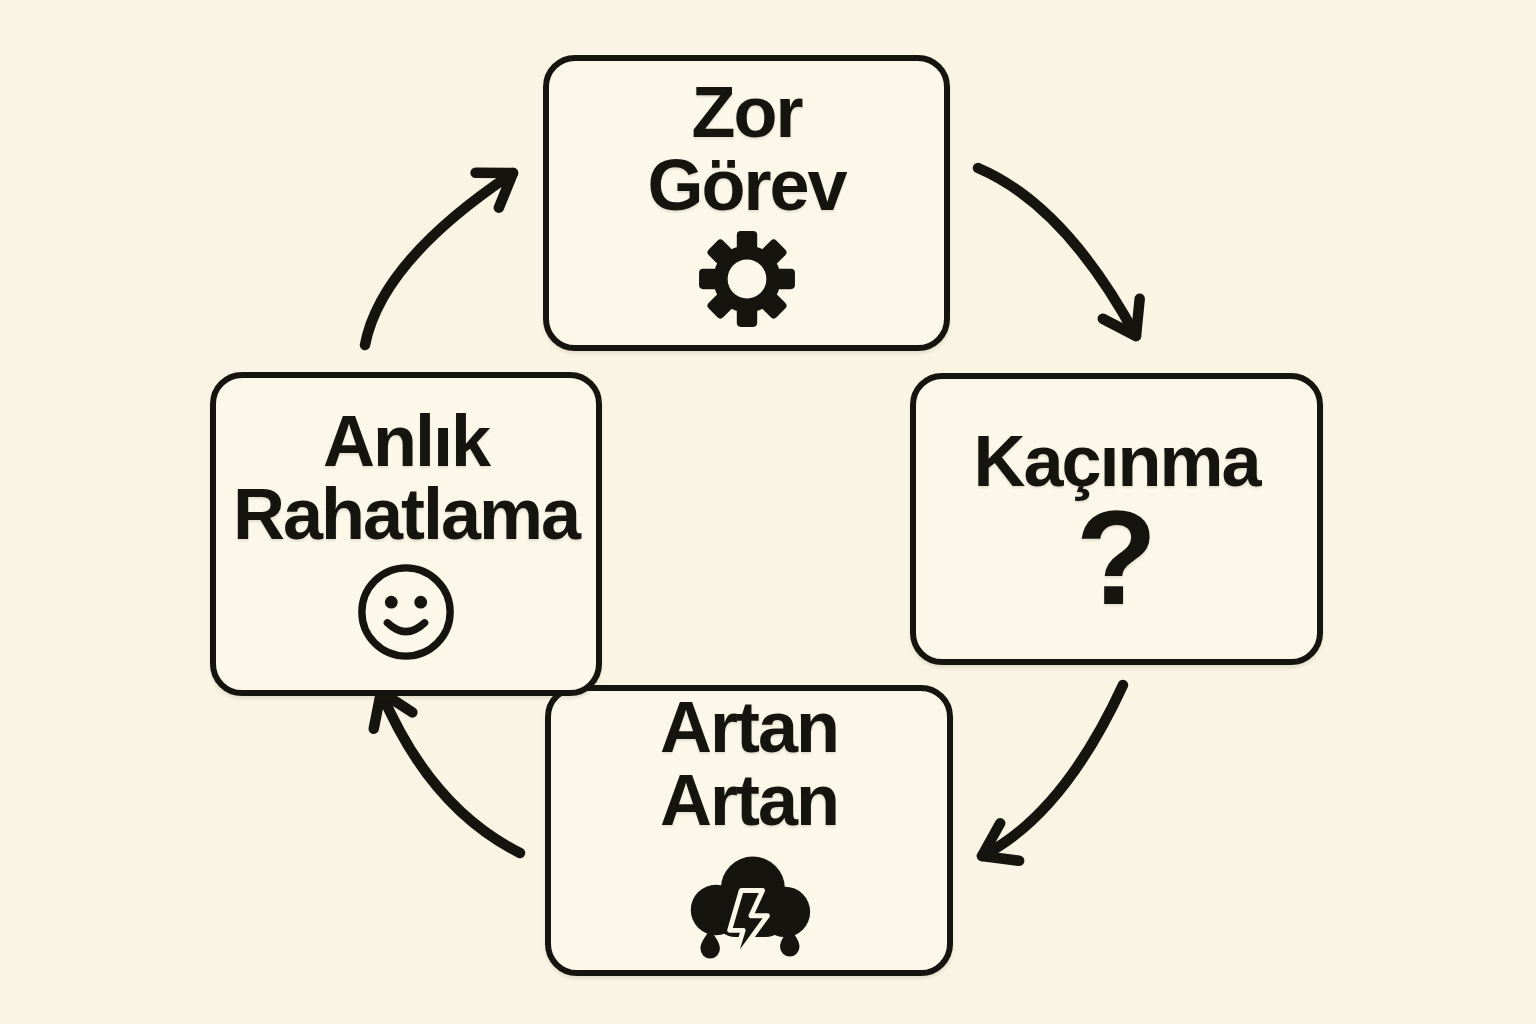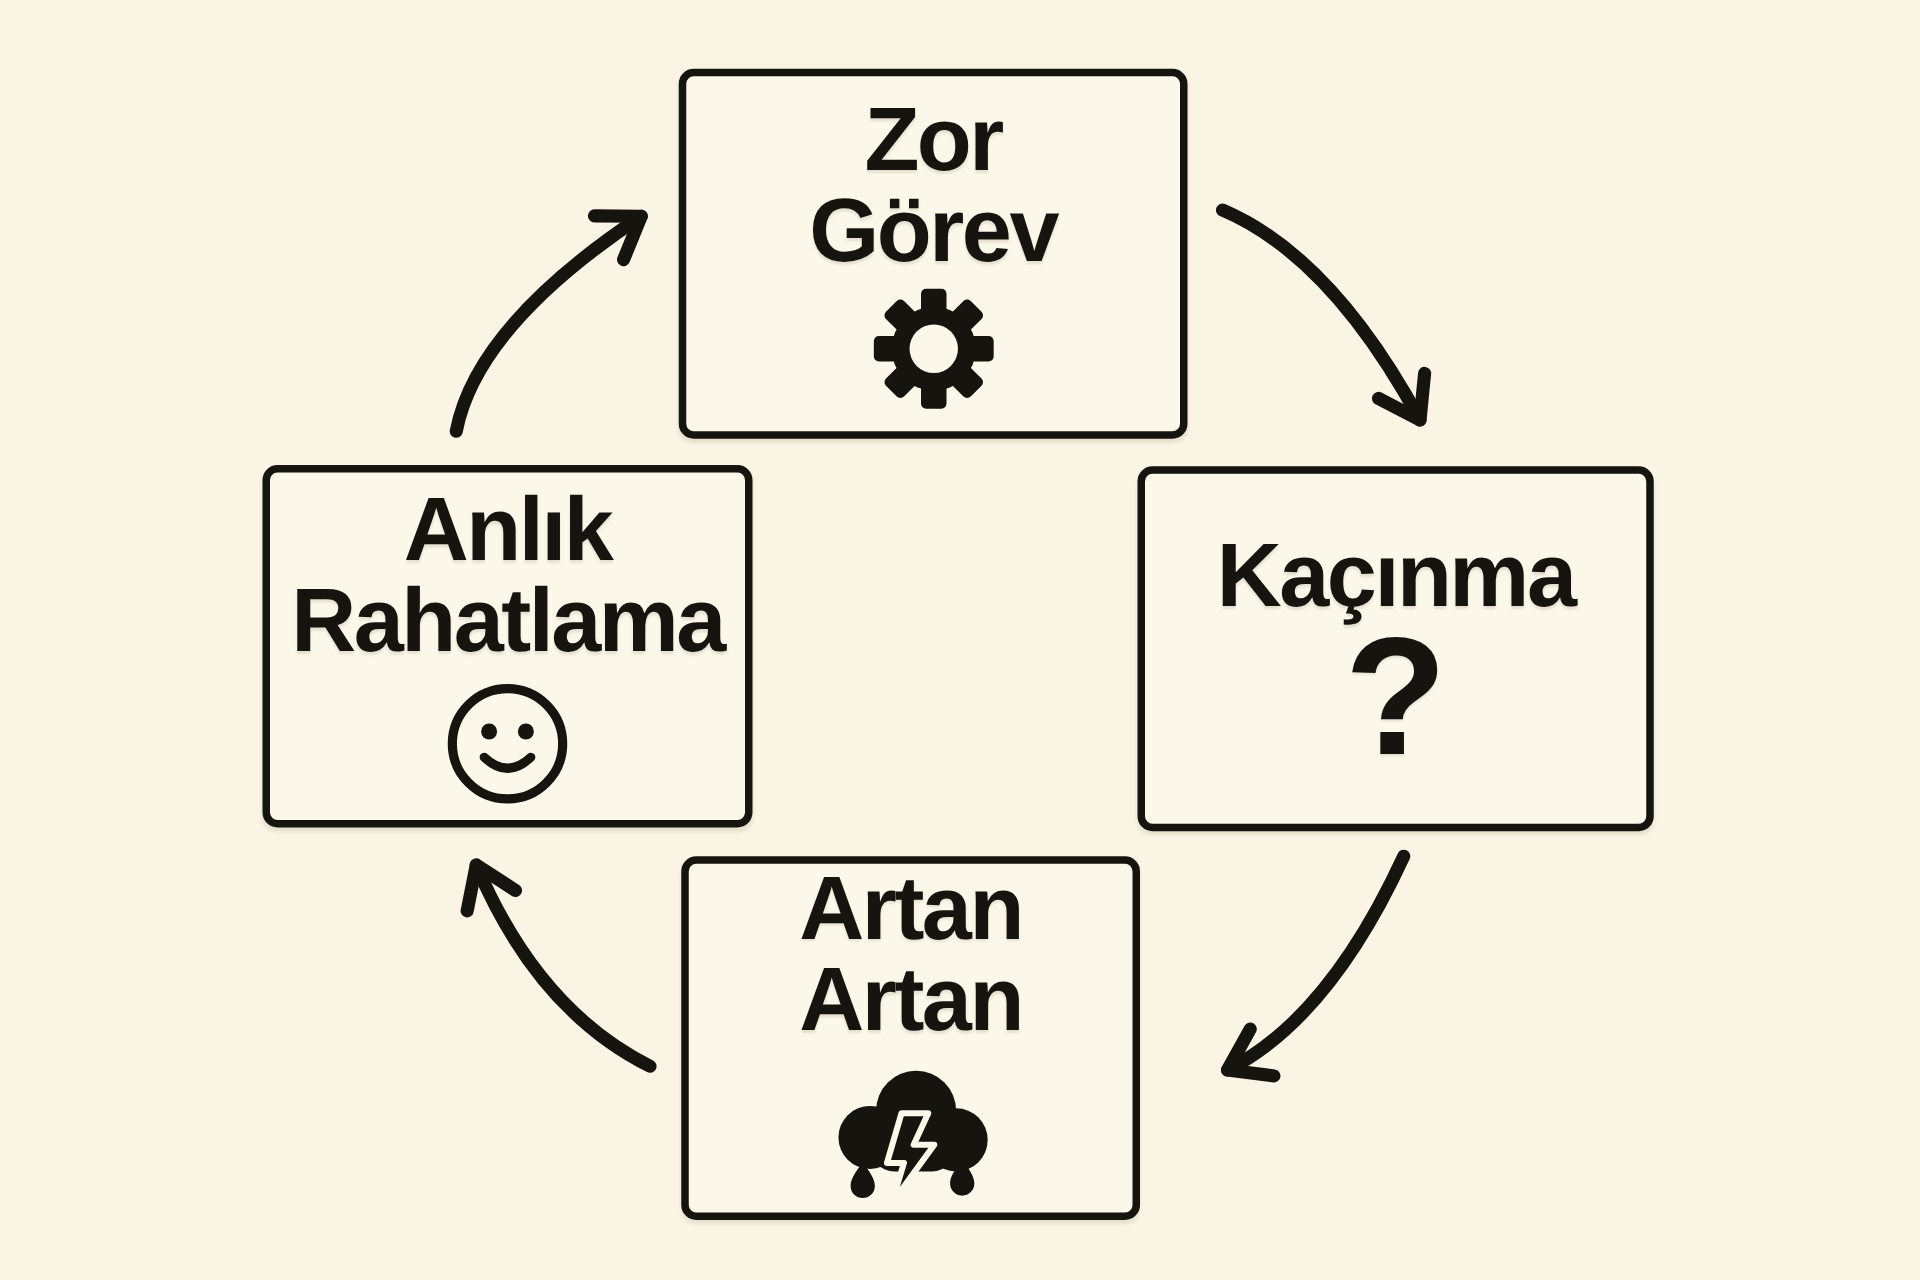--- a/index.html
+++ b/index.html
@@ -31,32 +31,32 @@
   }
   .arrow-path {
     fill: none;
     stroke: var(--ink);
     stroke-width: 10.5;
     stroke-linecap: round;
   }
   .node {
     position: absolute;
     border: 6px solid var(--ink);
-    border-radius: 12px;
+    border-radius: 32px;
     background: #fbf7e9;
     display: flex;
     flex-direction: column;
     align-items: center;
     justify-content: center;
     box-shadow: 0 3px 3px rgba(70, 60, 30, 0.10);
   }
   .node-top    { left: 543px; top: 55px;  width: 407px; height: 296px; }
   .node-right  { left: 910px; top: 373px; width: 413px; height: 292px; }
-  .node-bottom { left: 545px; top: 685px; width: 367px; height: 291px; }
-  .node-left   { left: 210px; top: 372px; width: 392px; height: 290px; }
+  .node-bottom { left: 545px; top: 685px; width: 408px; height: 291px; }
+  .node-left   { left: 210px; top: 372px; width: 392px; height: 324px; }
   .node-label {
     text-align: center;
     font-weight: 700;
     font-size: 72px;
     line-height: 1.02;
     letter-spacing: -2px;
     color: var(--ink);
     text-shadow: 0 2px 2px rgba(70, 60, 30, 0.12);
     white-space: nowrap;
   }

